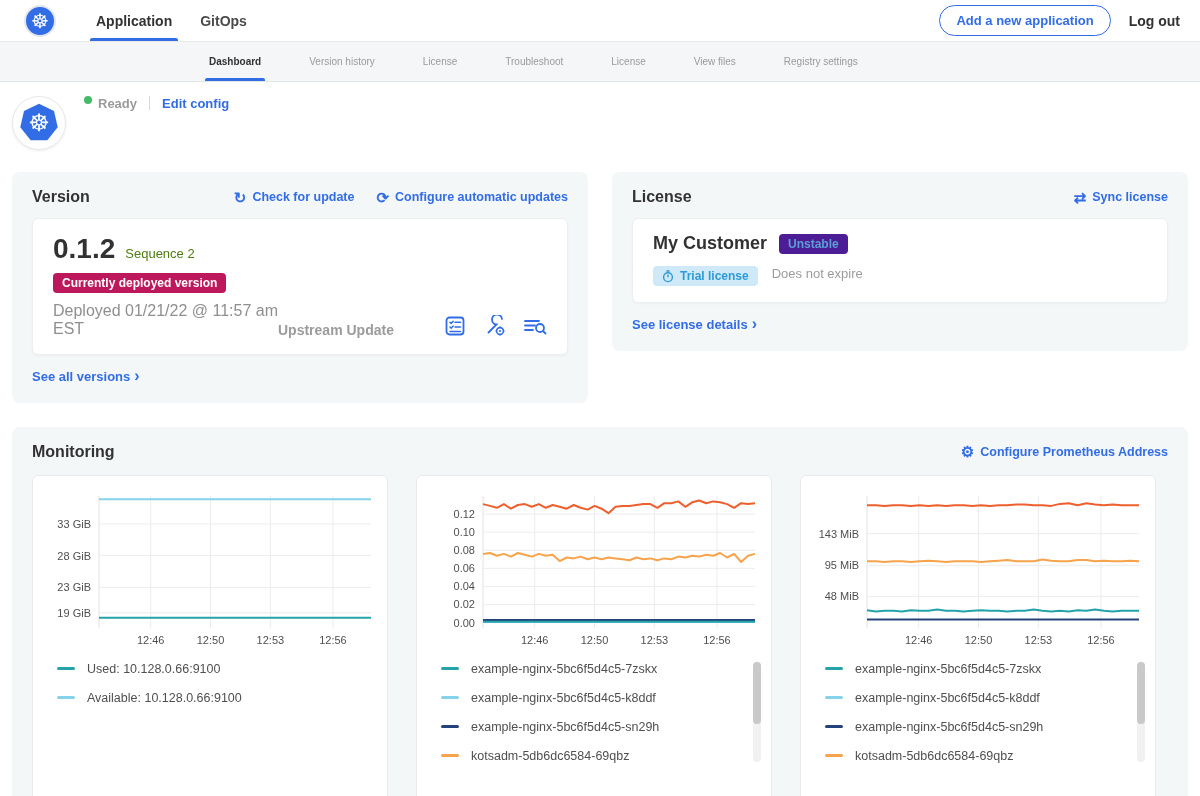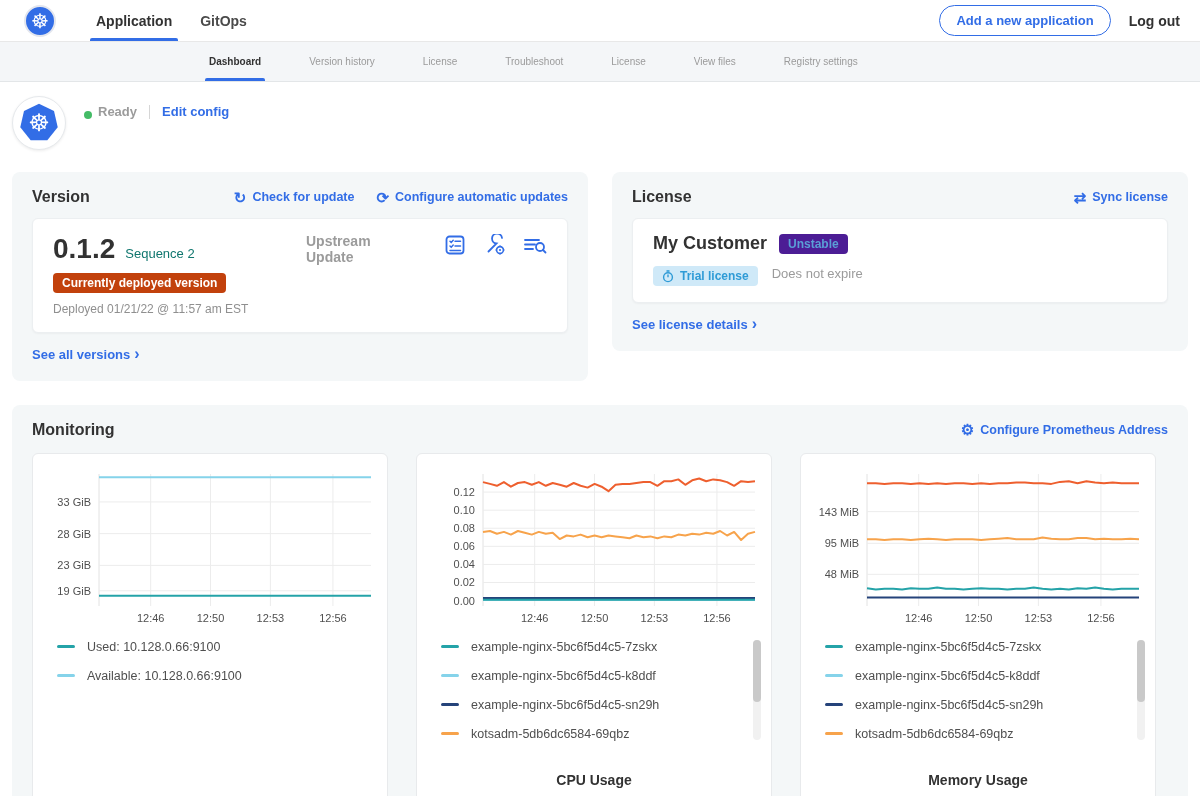--- a/index.html
+++ b/index.html
@@ -35,46 +35,46 @@
   
   .app-header { display:flex; align-items:flex-start; padding:14px 0 18px 12px; }
   .app-avatar { width:54px; height:54px; border-radius:50%; background:#fff;
     border:1px solid #e6e9ec; box-shadow:0 1px 3px rgba(0,0,0,.08);
     display:flex; align-items:center; justify-content:center; margin-right:18px; }
   .heptagon { width:40px; height:40px; position:relative; display:flex;
     align-items:center; justify-content:center; }
   .heptagon svg { position:absolute; inset:0; }
   .heptagon .wheel { position:relative; color:#fff; font-size:24px; line-height:1; }
   .app-title { font-size:28px; font-weight:700; letter-spacing:.2px; }
-  .app-status-row { display:flex; align-items:flex-end; margin-top:8px; font-size:13px; }
+  .app-status-row { display:flex; align-items:flex-start; font-size:13px; }
   .ready-dot { width:8px; height:8px; border-radius:50%; background:#44bb66; margin-right:6px; }
   .status-text { color:#9b9b9b; font-weight:600; }
   .v-sep { width:1px; height:14px; background:#d6d6d6; margin:0 12px; }
   .link { color:#326de6; font-weight:700; cursor:pointer; text-decoration:none; }
 
   
   .cards-row { display:flex; gap:24px; margin:4px 12px 0 12px; align-items:flex-start; }
   .panel { background:#f4f7f8; border-radius:8px; padding:16px 20px 18px 20px; flex:1; }
   .panel-head { display:flex; align-items:center; margin-bottom:12px; }
   .panel-title { font-size:16px; font-weight:700; }
   .panel-links { margin-left:auto; display:flex; gap:22px; }
   .icon-link { display:flex; align-items:center; gap:6px; font-size:12.5px;
     font-weight:700; color:#326de6; cursor:pointer; }
   .icon-glyph { font-size:15px; line-height:1; }
   .inner-card { background:#fff; border-radius:6px; border:1px solid #eceff1;
     box-shadow:0 1px 2px rgba(0,0,0,.04); padding:14px 20px 16px 20px; }
 
-  .version-flex { display:flex; align-items:flex-start;gap:28px; }
+  .version-flex { display:flex; align-items:flex-end; }
   .version-left { width:225px; }
   .version-number-row { display:flex; align-items:baseline; gap:10px; }
   .version-number { font-size:28px; font-weight:700; }
-  .sequence { font-size:13px; color:#0f766e; }
-  .deployed-badge { display:inline-block; margin-top:8px; background:#c2410c;
+  .sequence { font-size:13px; color:#4d7c0f; }
+  .deployed-badge { display:inline-block; margin-top:8px; background:#be185d;
     color:#fff; font-size:12px; font-weight:700; padding:3px 9px; border-radius:4px; }
-  .deployed-at { margin-top:9px; font-size:12px; color:#8f8f8f; }
+  .deployed-at { margin-top:9px; font-size:16px; color:#8f8f8f; }
   .upstream { flex:1; font-size:14px; font-weight:600; color:#9b9b9b; }
   .version-actions { display:flex; gap:16px; align-items:center; }
   .action-icon { width:24px; height:24px; cursor:pointer; display:flex;
     align-items:center; justify-content:center; }
   .see-link { display:inline-flex; align-items:center; gap:4px; margin-top:13px;
     font-size:13px; font-weight:700; color:#326de6; cursor:pointer; }
   .chev { font-size:16px; line-height:1; font-weight:700; }
 
   .customer-row { display:flex; align-items:center; gap:12px; }
   .customer-name { font-size:18px; font-weight:700; }

